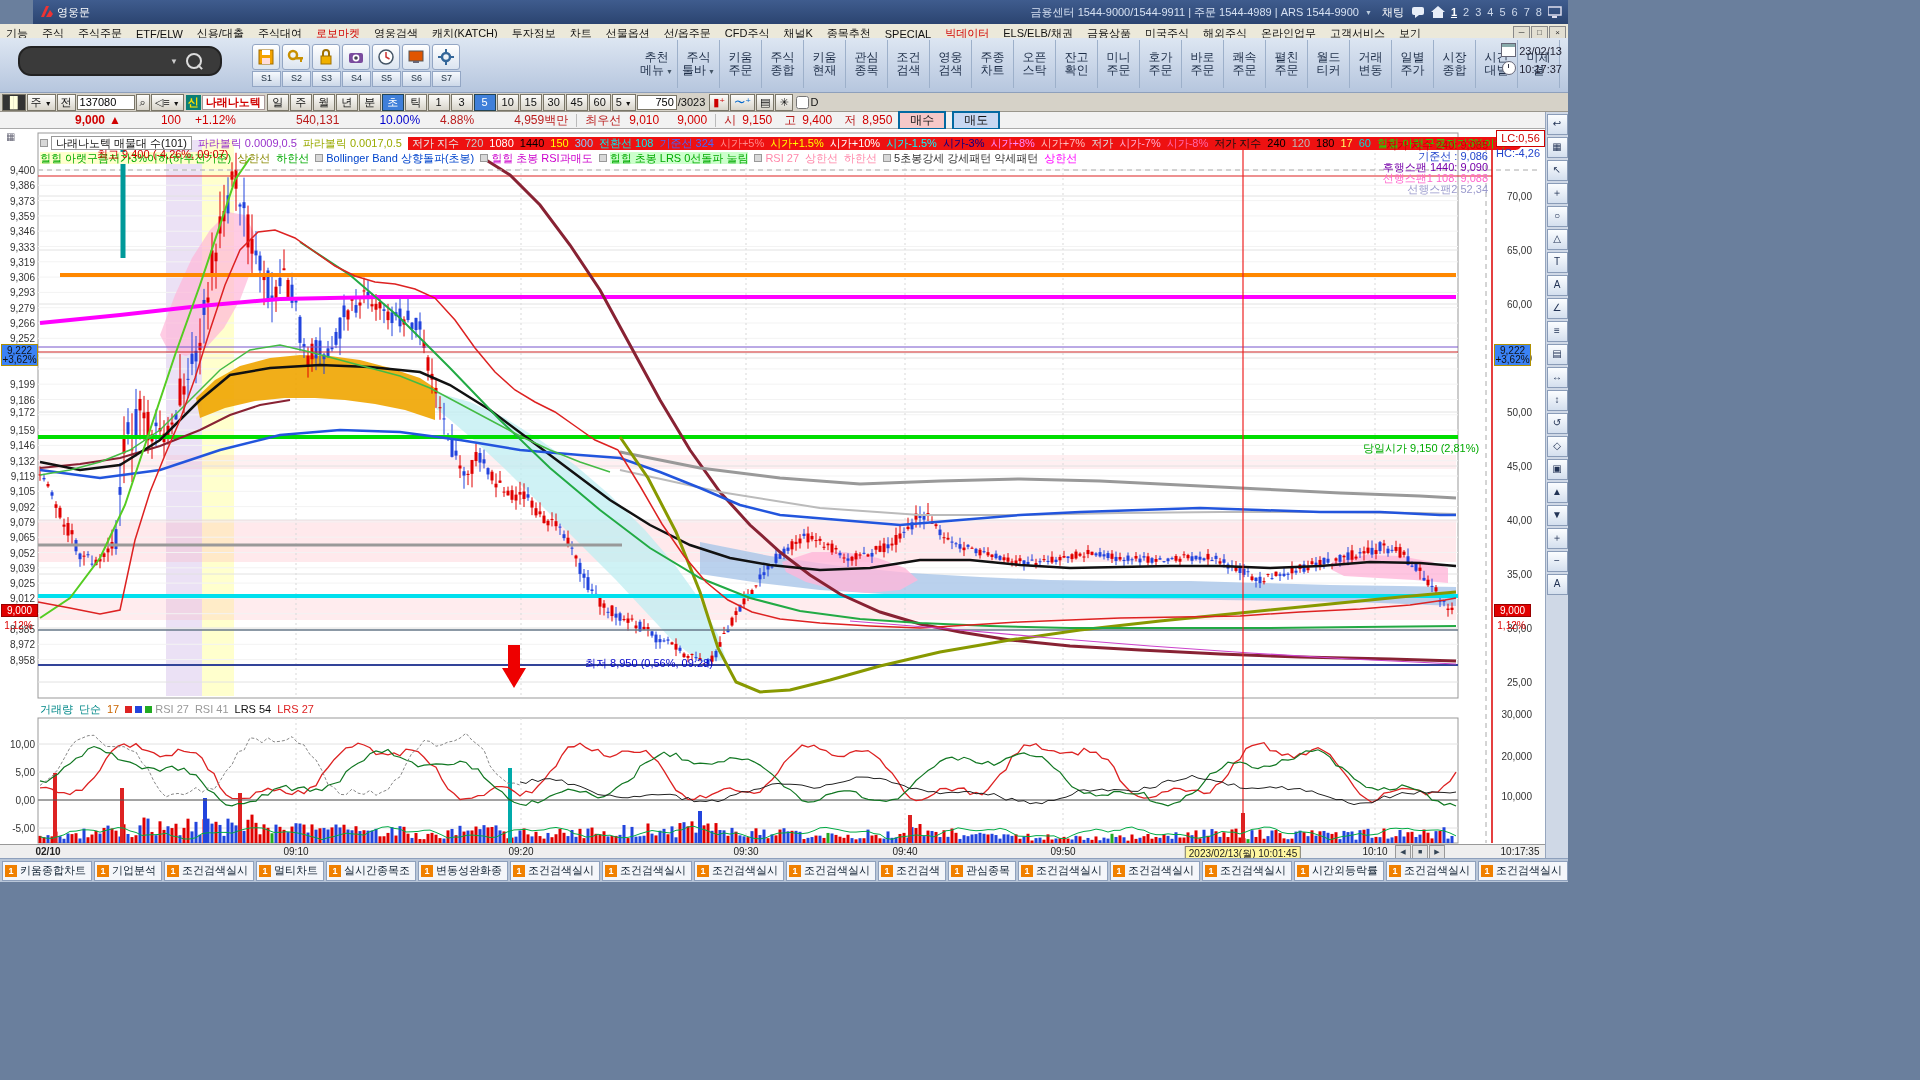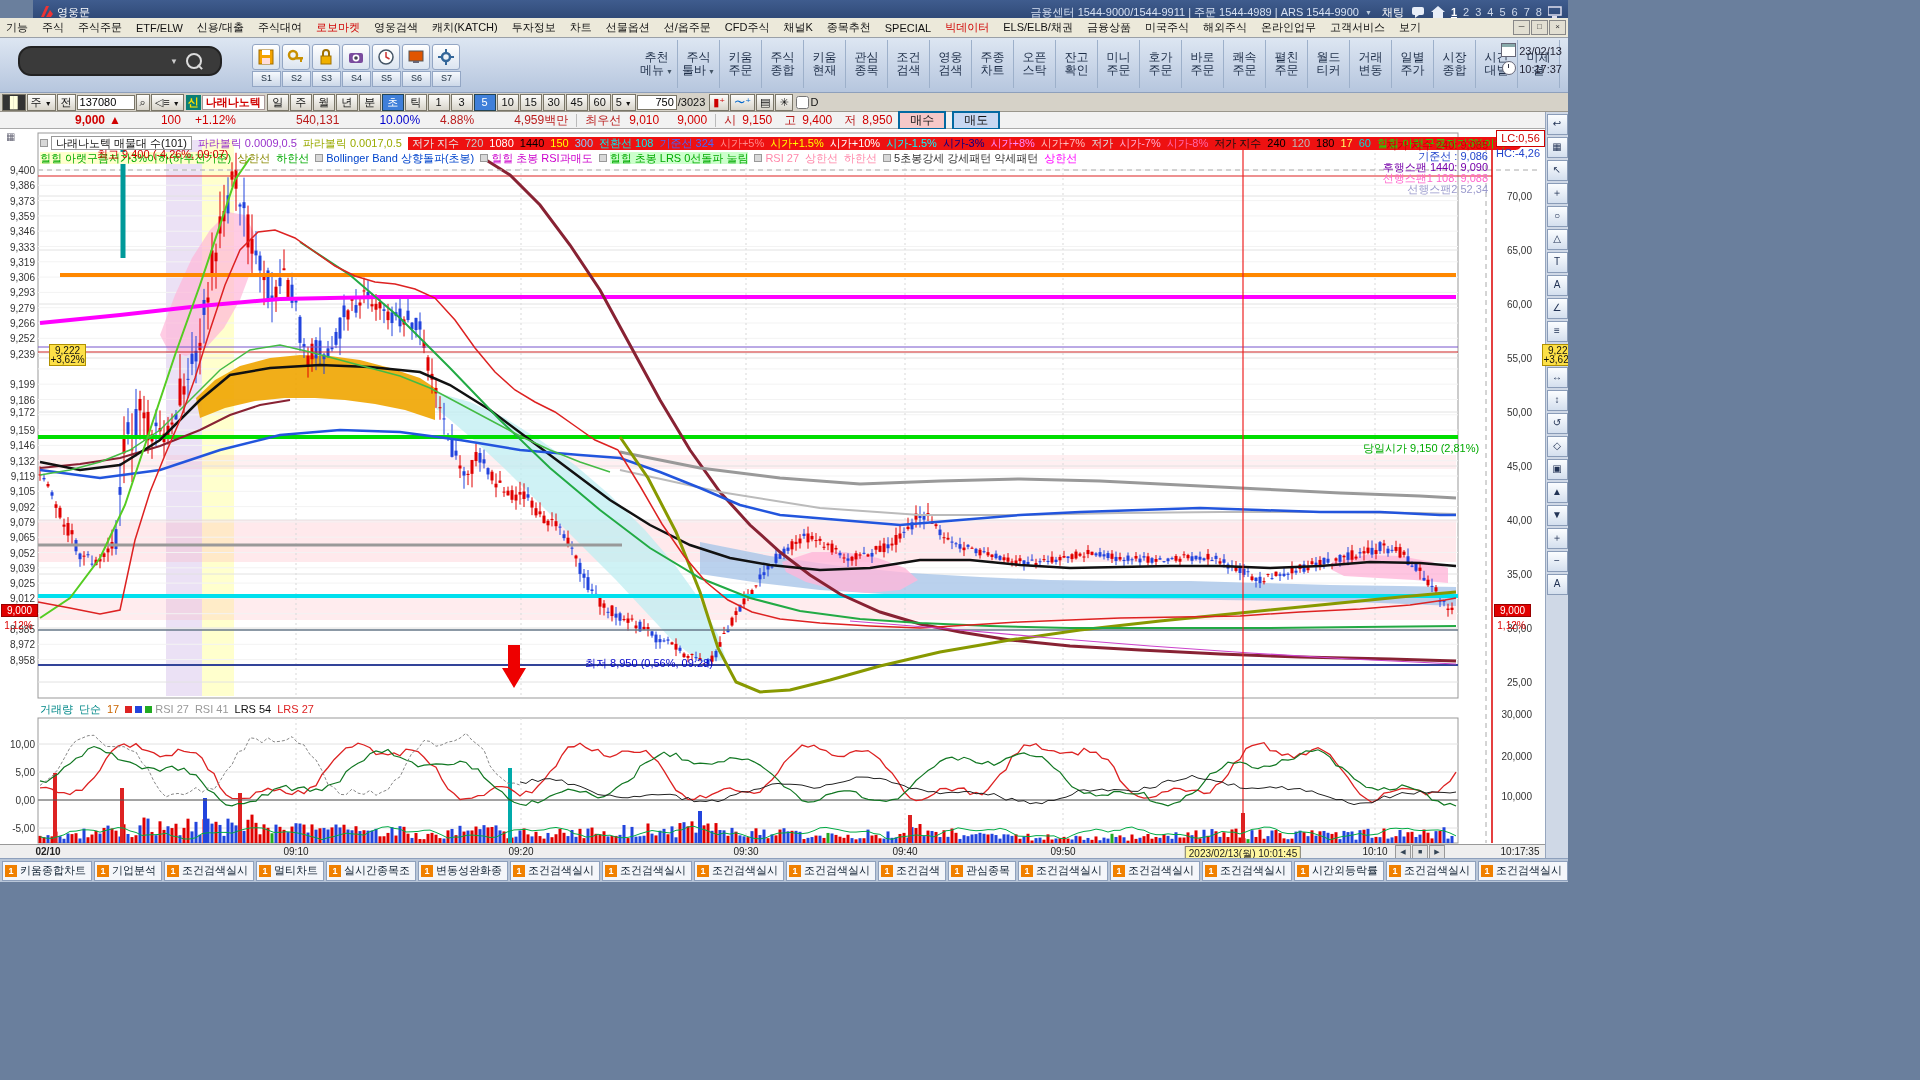--- a/index.html
+++ b/index.html
@@ -9,21 +9,21 @@
   
   #titlebar{left:0;top:0;width:1568px;height:18px;background:linear-gradient(#3f5c8e,#2b4470);
     color:#fff;display:flex;align-items:center;padding:12px 4px;box-sizing:border-box;font-size:11px;margin-left:33px;}
   #titlebar .sp{flex:1;}
   .tb-ic{width:14px;height:12px;margin:0 3px;display:inline-block;}
   .screen-num{margin:0 3px;color:#cdd8ea;cursor:default;}
   .screen-num.on{color:#fff;font-weight:bold;text-decoration:underline;}
   .wbtn{width:16px;height:13px;margin-left:3px;background:#3f5c8e;border:1px solid #7b92b8;color:#fff;
     font-size:9px;line-height:11px;text-align:center;}
   
-  #menubar{left:0;top:18px;width:1568px;height:20px;background:#ece9da;border-bottom:1px solid #9aa0a8;
+  #menubar{left:0;top:24px;width:1568px;height:20px;background:#ece9da;border-bottom:1px solid #9aa0a8;
     display:flex;align-items:center;padding-left:6px;box-sizing:border-box;}
   .mi{margin-right:14px;color:#111;cursor:default;white-space:nowrap;}
   .mi.hot{color:#d00000;}
   #menubar .mdi{margin-left:auto;display:flex;margin-right:2px;}
   .mdibtn{width:15px;height:13px;border:1px solid #888;background:#e2dfd2;font-size:8px;line-height:11px;
     text-align:center;margin-left:1px;color:#333;}
   
   #toolbar{left:0;top:38px;width:1568px;height:55px;background:linear-gradient(#dde6f2,#b6c6de);
     border-bottom:1px solid #8ea0bc;box-sizing:border-box;}
   #searchpill{left:18px;top:8px;width:200px;height:26px;background:#3a3a3a;border-radius:13px;
@@ -83,21 +83,21 @@
   #ind1,#ind2{position:absolute;font-size:11px;white-space:nowrap;}
   #ind1{left:40px;top:136px;}
   #ind2{left:40px;top:151px;}
   .strip{background:#ee1111;border-radius:0 8px 8px 0;padding:0 10px 1px 4px;}
   .namebox{border:1px solid #999;background:#fff;padding:0 4px;}
   #overlay{position:absolute;right:80px;top:140px;text-align:right;font-size:11px;line-height:11px;}
   #lcbox{position:absolute;left:1496px;top:130px;width:47px;height:15px;border:1px solid #d00000;
     background:#fff;color:#d00000;font-size:11px;text-align:center;line-height:14px;}
   #hclab{position:absolute;left:1496px;top:147px;width:49px;color:#2244cc;font-size:11px;}
   .pricebox{position:absolute;width:35px;text-align:center;font-size:10px;line-height:9px;padding:1px 0;}
-  .ybox{background:#fde047;color:#111;border:1px solid #b09000;margin-left:48px;}
+  .ybox{background:#3b82f6;color:#111;border:1px solid #b09000;}
   .rbox{background:#e00000;color:#fff;border:1px solid #900;}
   .annot{position:absolute;font-size:11px;white-space:nowrap;}
   #subheader{position:absolute;left:40px;top:702px;font-size:11px;white-space:nowrap;}
   .chip{display:inline-block;width:7px;height:7px;margin-right:3px;}
   #xaxisrow{position:absolute;left:0;top:844px;width:1545px;height:14px;background:#efefef;
     border-top:1px solid #999;font-size:10px;}
   .xtick{position:absolute;top:1px;color:#222;transform:translateX(-50%);}
   .xtick.hl{background:#fff7a0;border:1px solid #777;padding:0 3px;transform:translateX(-50%);}
   #xtools{position:absolute;left:1395px;top:845px;display:flex;}
   .xtool{width:14px;height:12px;border:1px solid #999;background:#e4e4e4;font-size:7px;line-height:11px;

